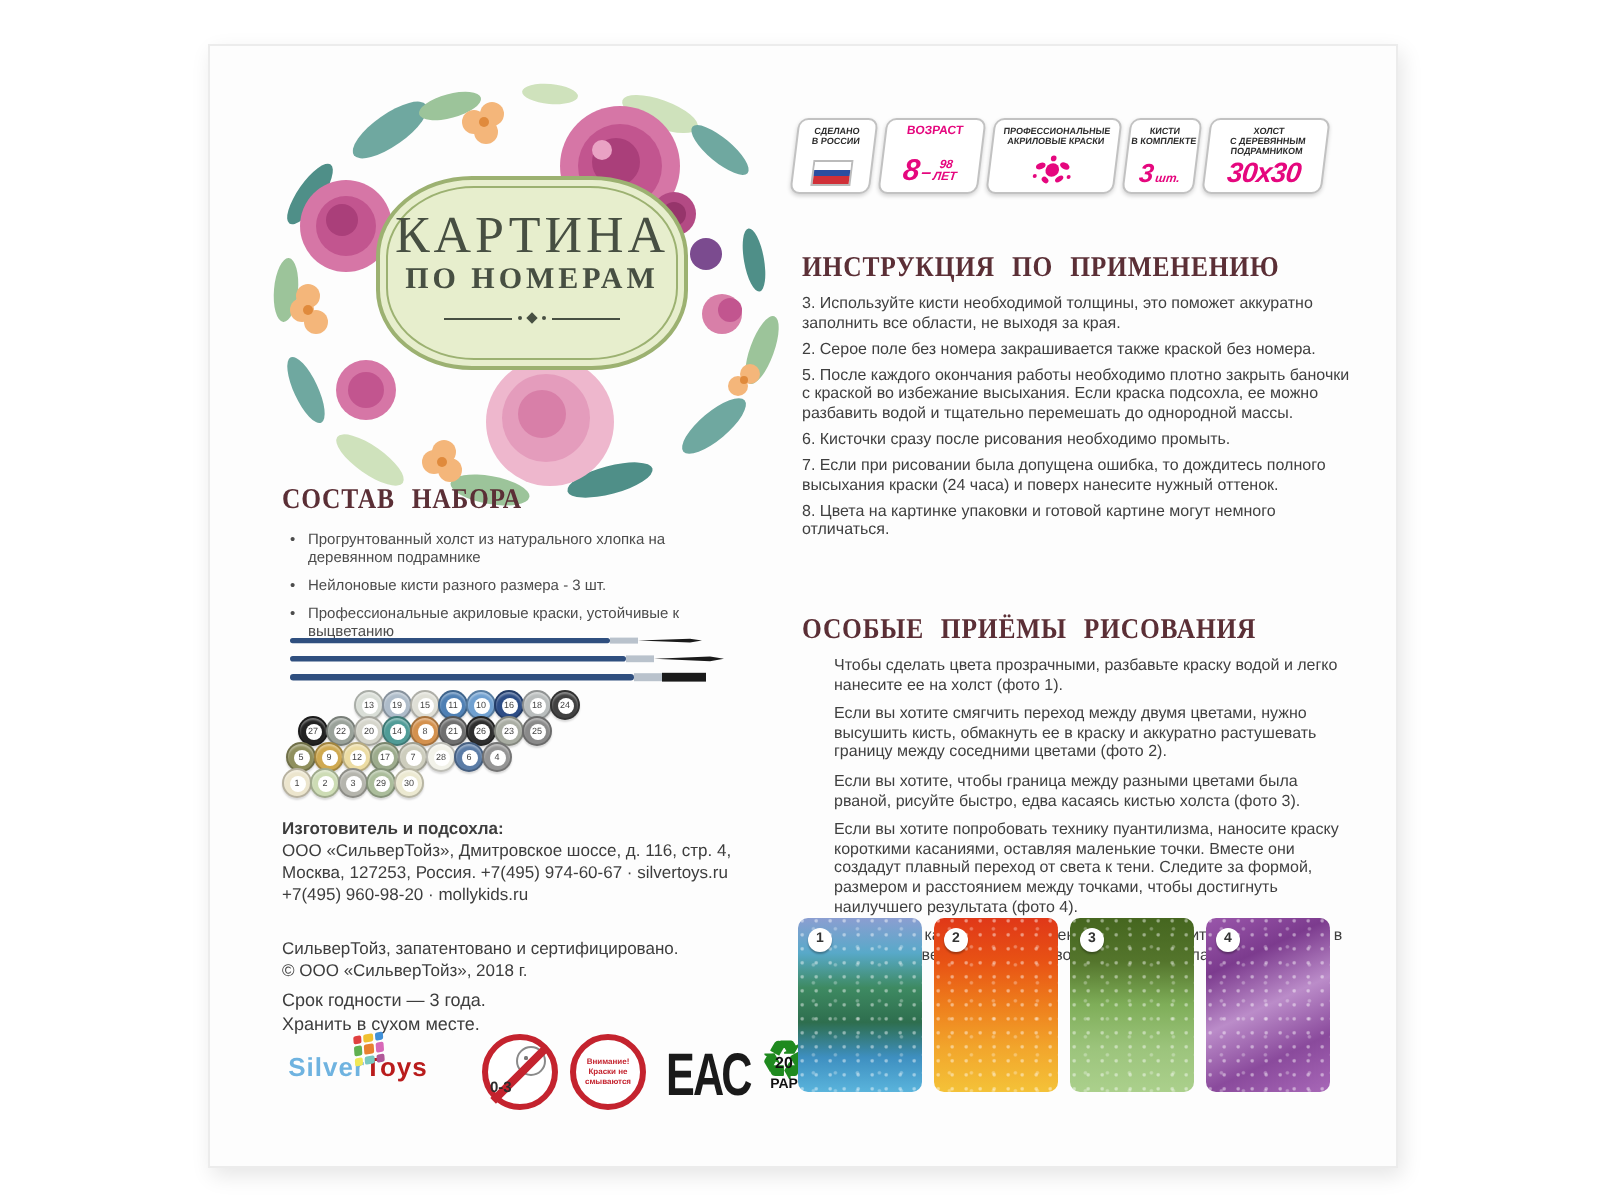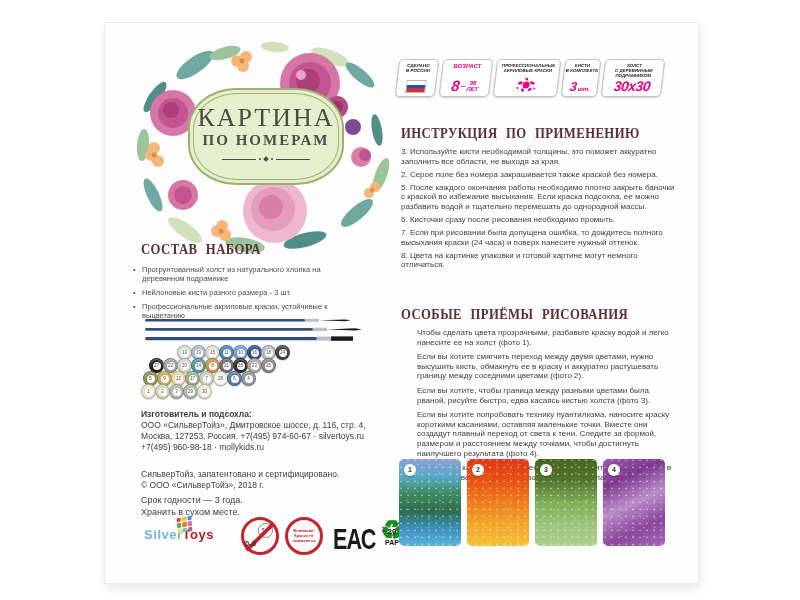--- a/index.html
+++ b/index.html
@@ -19,21 +19,21 @@
   .orn-dot{width:2px;height:2px;background:#474f42;border-radius:50%;}
   .orn-diamond{width:4px;height:4px;background:#474f42;transform:rotate(45deg);}
 
   
   .h-serif{font-family:"Liberation Serif",serif;font-weight:700;color:#5b2f36;font-size:13px;letter-spacing:.4px;word-spacing:5px;transform:scale(.98,1.1);transform-origin:left top;white-space:nowrap;}
   .h-kit{position:absolute;left:36px;top:218px;}
   .h-instr{position:absolute;left:296px;top:102px;}
   .h-tech{position:absolute;left:296px;top:283px;}
 
   
-  .kit-list{position:absolute;left:28px;top:242px;width:215px;margin:0;padding:0;list-style:none;}
+  .kit-list{position:absolute;left:40px;top:242px;width:215px;margin:0;padding:0;list-style:none;}
   .kit-list li{position:relative;padding-left:9px;font-size:7.5px;line-height:9px;color:#4c4c4c;margin-bottom:5px;}
   .kit-list li::before{content:"•";position:absolute;left:0;top:0;color:#4c4c4c;}
 
   
   .brushes{position:absolute;left:40px;top:293px;width:222px;height:30px;}
 
   
   .pots{position:absolute;left:36px;top:322px;width:150px;}
   .pot-row{display:flex;height:13px;}
   .pot{width:15px;height:15px;border-radius:50%;border:1px solid rgba(0,0,0,.22);box-sizing:border-box;display:flex;align-items:center;justify-content:center;box-shadow:inset 0 1px 1px rgba(255,255,255,.4), 0 1px 1px rgba(0,0,0,.15);margin-right:-1px;}
@@ -297,21 +297,21 @@
         <div class="pot" style="background: rgb(236, 233, 209);">
           <span>30</span>
         </div>
       </div>
     </div>
 
   <div class="mfr">
     <b>Изготовитель и подсохла:</b><br>
     <span>ООО «СильверТойз», Дмитровское шоссе, д. 116, стр. 4,</span><br>
     <span>Москва, 127253, Россия. +7(495) 974-60-67 · silvertoys.ru</span><br>
-    <span>+7(495) 960-98-18 · mollykids.ru</span>
+    <span>+7(495) 960-98-20 · mollykids.ru</span>
   </div>
   <div class="legal">
     <span>СильверТойз, запатентовано и сертифицировано.</span><br>
     <span>© ООО «СильверТойз», 2018 г.</span>
   </div>
   <div class="shelf">
     <span>Срок годности — 3 года.</span><br>
     <span>Хранить в сухом месте.</span>
   </div>
 

